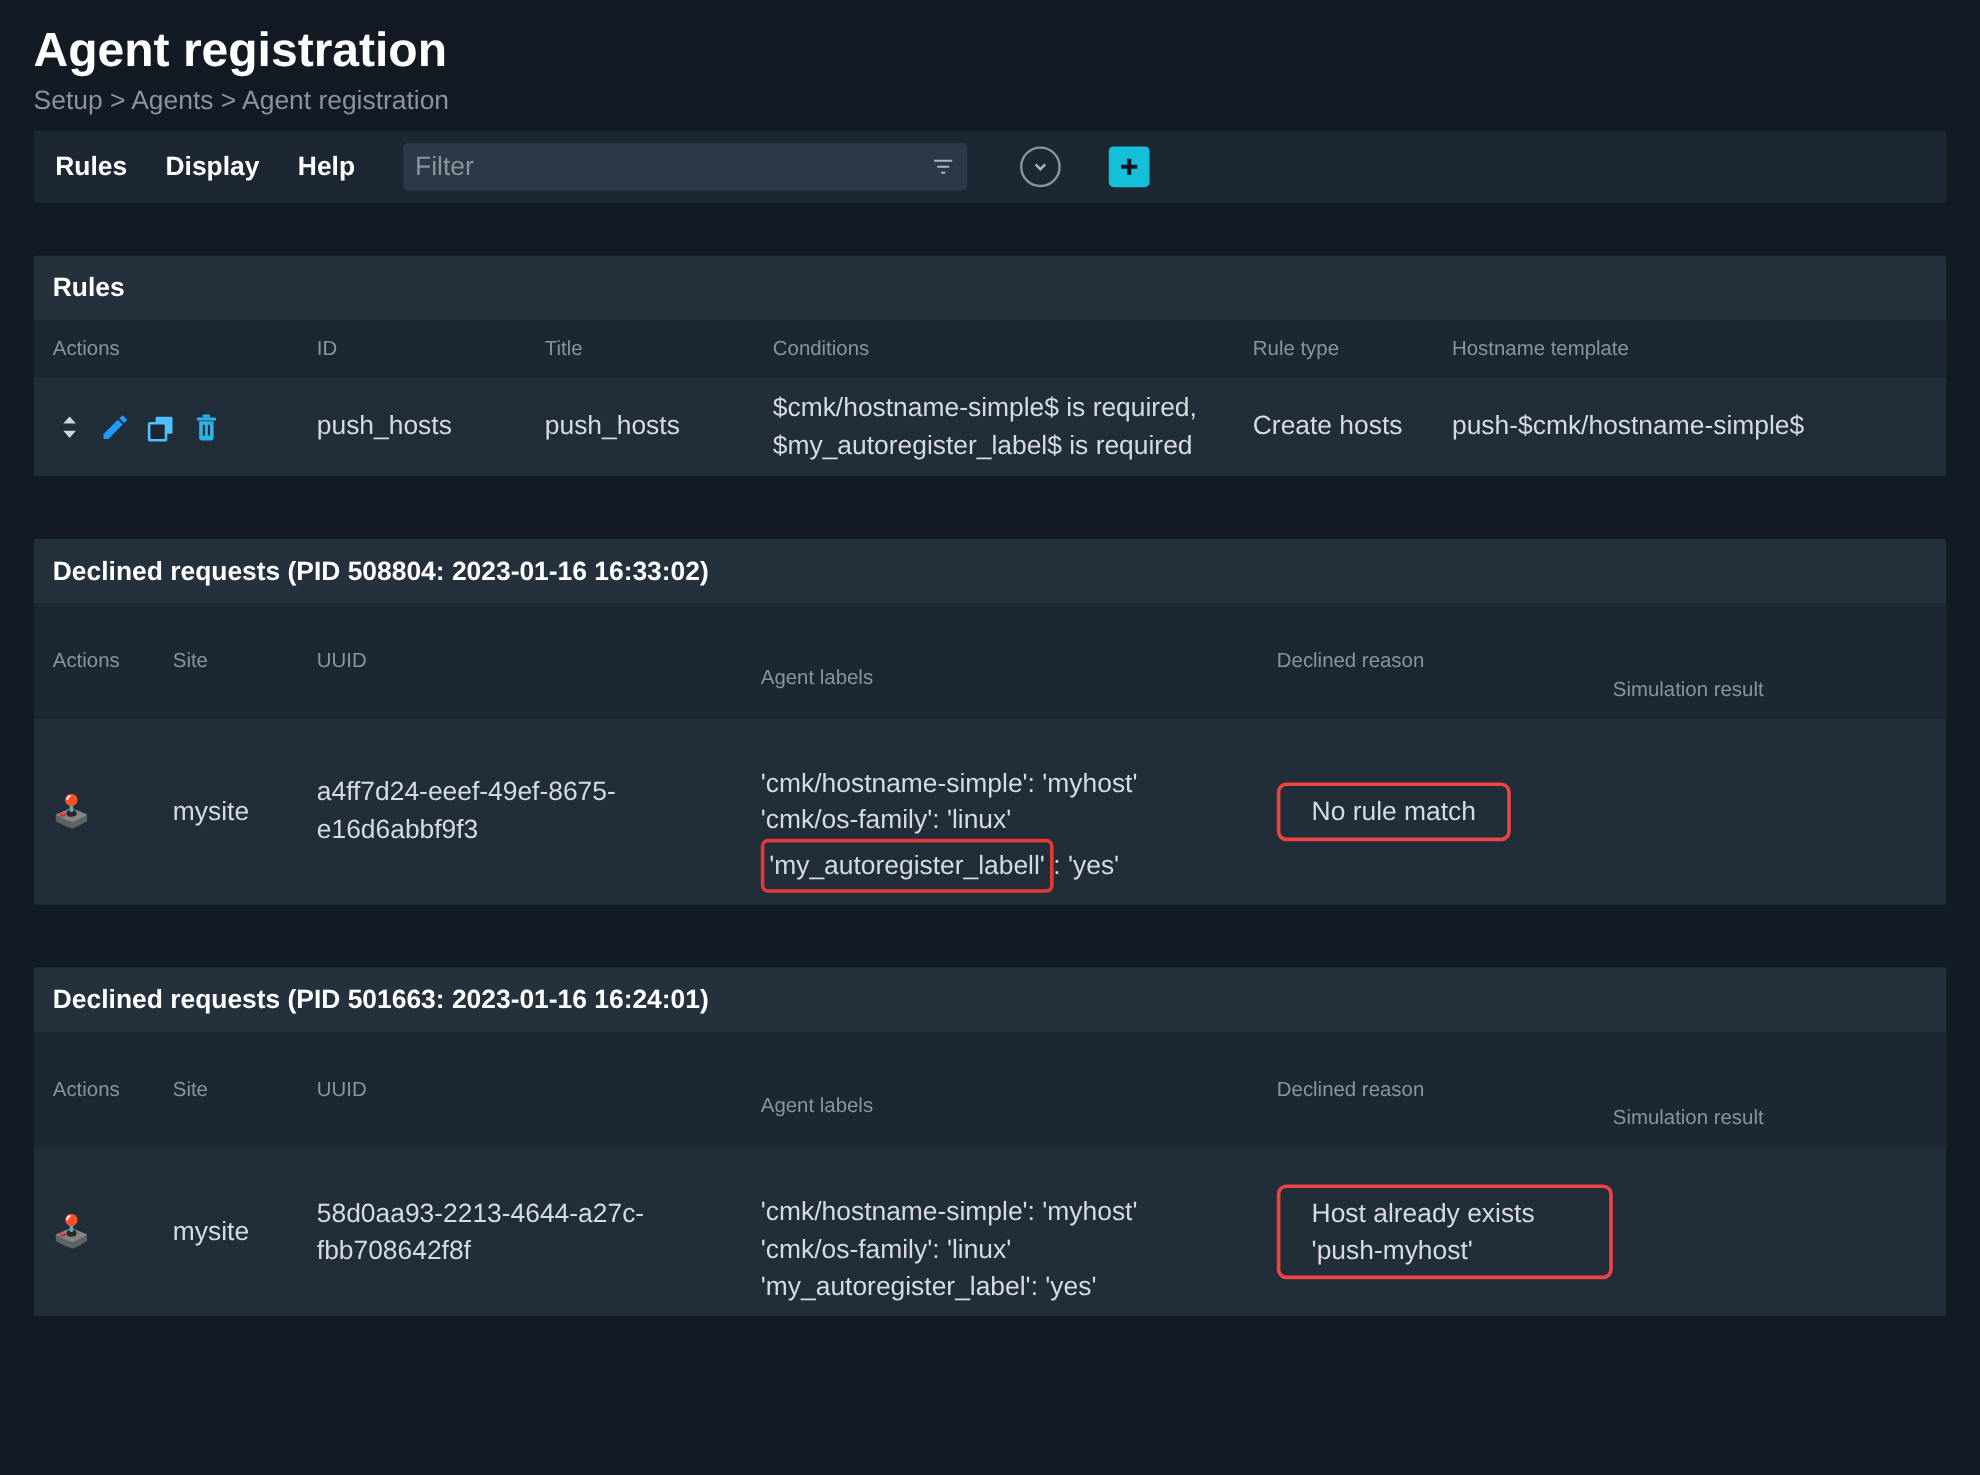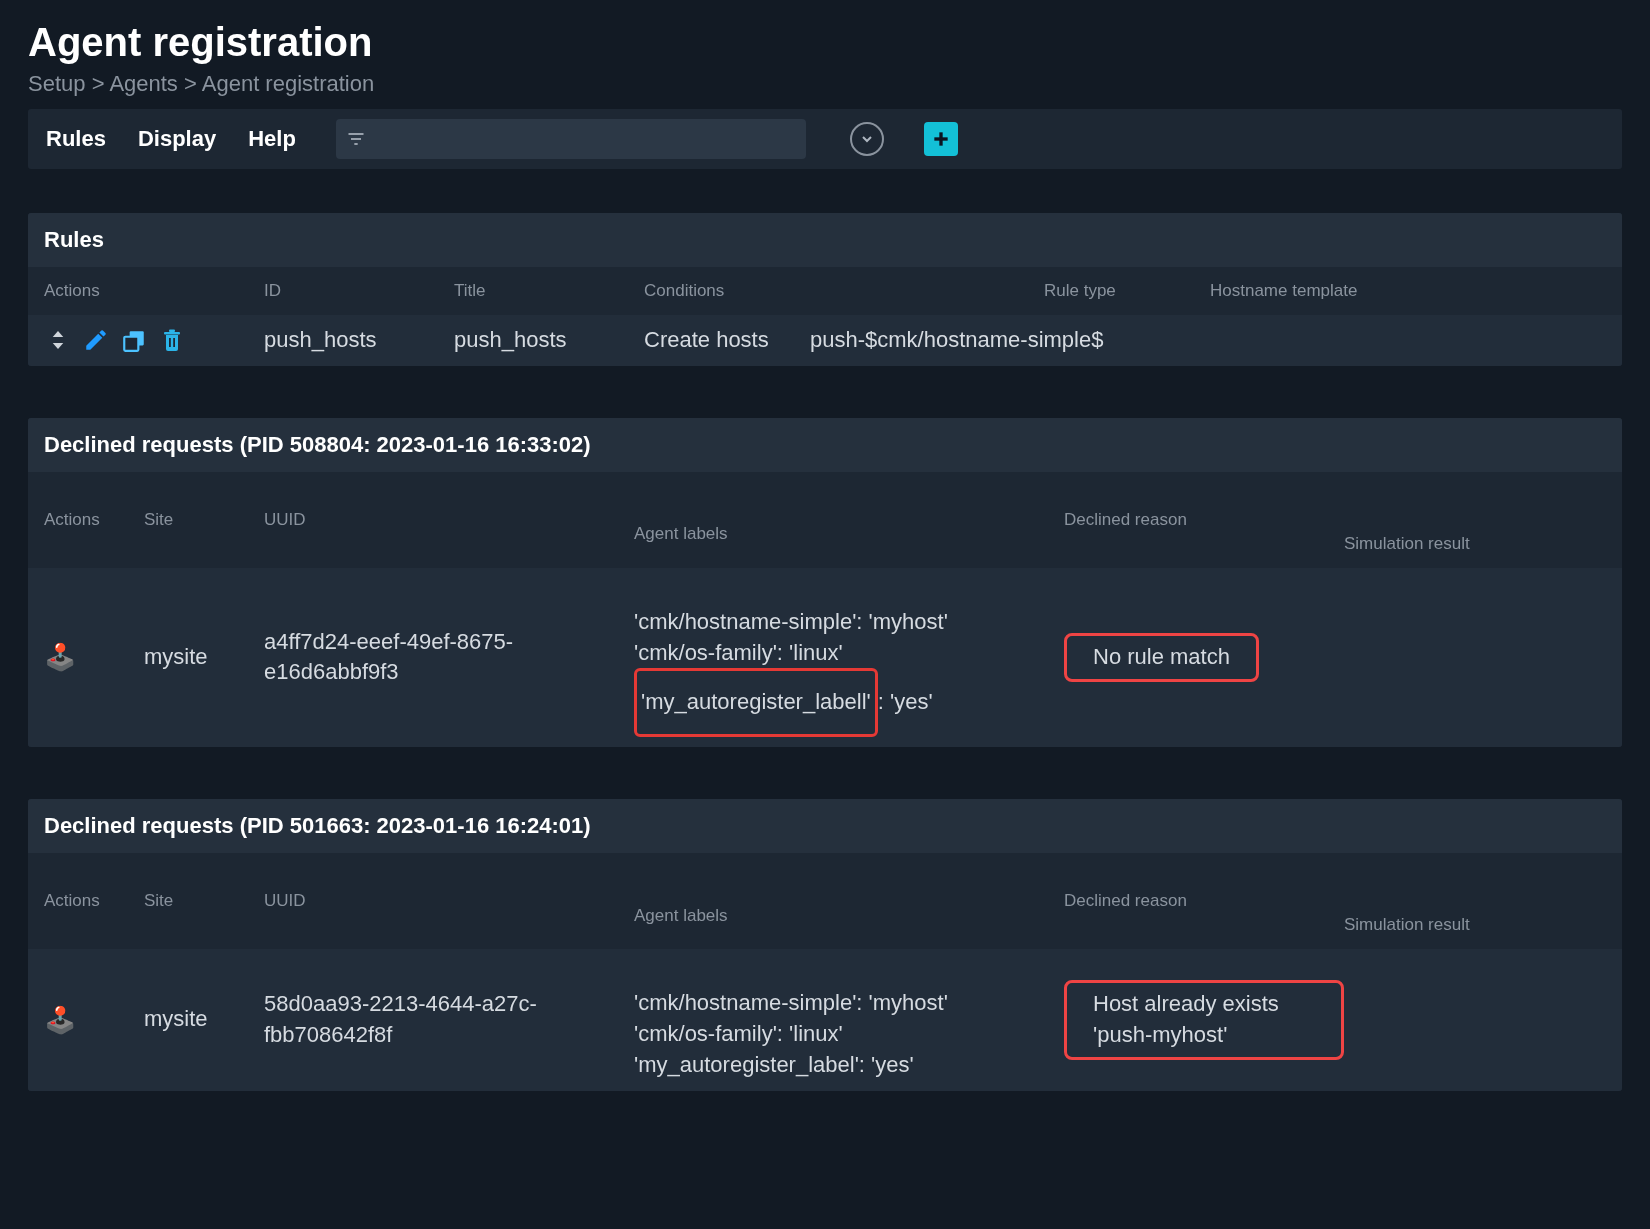--- a/index.html
+++ b/index.html
@@ -127,21 +127,21 @@
     display:flex; flex-direction:column; color:#d0d5db; font-size:14px; line-height:10px;
   }
   .icon-edit { color:#1fa4ff; }
   .icon-clone { color:#1fa4ff; }
   .icon-trash { color:#2bb4e8; }
   .action-icon { width:28px; height:28px; display:flex; align-items:center; justify-content:center; cursor:pointer;}
   .joystick { font-size: 26px; }
   .hl-red {
     border: 3px solid #e53935;
     border-radius: 6px;
-    padding: 16px 4px;
+    padding: 4px 4px;
     display: inline-block;
   }
   .hl-red-block {
     border: 3px solid #ef4444;
     border-radius: 8px;
     padding: 6px 26px;
     display: inline-block;
   }
   svg { display:block; }
 </style>
@@ -155,20 +155,21 @@
   <span>Agents</span>
   <span> &gt; </span>
   <span>Agent registration</span>
 </div>
 
 <div class="toolbar">
   <span class="menu">Rules</span>
   <span class="menu">Display</span>
   <span class="menu">Help</span>
   <div class="filter-wrap">
+    <input class="filter-input" placeholder="Filter" style="">
     <span class="filter-icon">
       <svg width="20" height="20" viewBox="0 0 24 24" fill="none" stroke="currentColor" stroke-width="2">
           <line x1="3" y1="6" x2="21" y2="6"></line>
           <line x1="6" y1="12" x2="18" y2="12"></line>
           <line x1="10" y1="18" x2="14" y2="18"></line>
         </svg>
     </span>
   </div>
   <div class="circle-btn">
     <svg width="16" height="16" viewBox="0 0 24 24" fill="none" stroke="currentColor" stroke-width="3">
@@ -217,20 +218,22 @@
             <path d="M6 7h12v14a2 2 0 0 1-2 2H8a2 2 0 0 1-2-2V7z"></path>
             <rect x="4" y="4" width="16" height="2.5" rx="1"></rect>
             <rect x="9" y="1.5" width="6" height="2.5" rx="1"></rect>
             <rect x="9" y="10" width="1.8" height="9" fill="#1d2733"></rect>
             <rect x="13.2" y="10" width="1.8" height="9" fill="#1d2733"></rect>
           </svg>
       </span>
     </div>
     <div class="r-id">push_hosts</div>
     <div class="r-title">push_hosts</div>
+    <div class="r-cond" style="white-space:pre-line">$cmk/hostname-simple$ is required,
+$my_autoregister_label$ is required</div>
     <div class="r-type">Create hosts</div>
     <div class="r-tmpl">push-$cmk/hostname-simple$</div>
   </div>
 </div>
 
 <div class="panel">
   <div class="panel-header">Declined requests (PID 508804: 2023-01-16 16:33:02)</div>
   <div class="row hdr">
     <div class="d-actions">Actions</div>
     <div class="d-site">Site</div>

